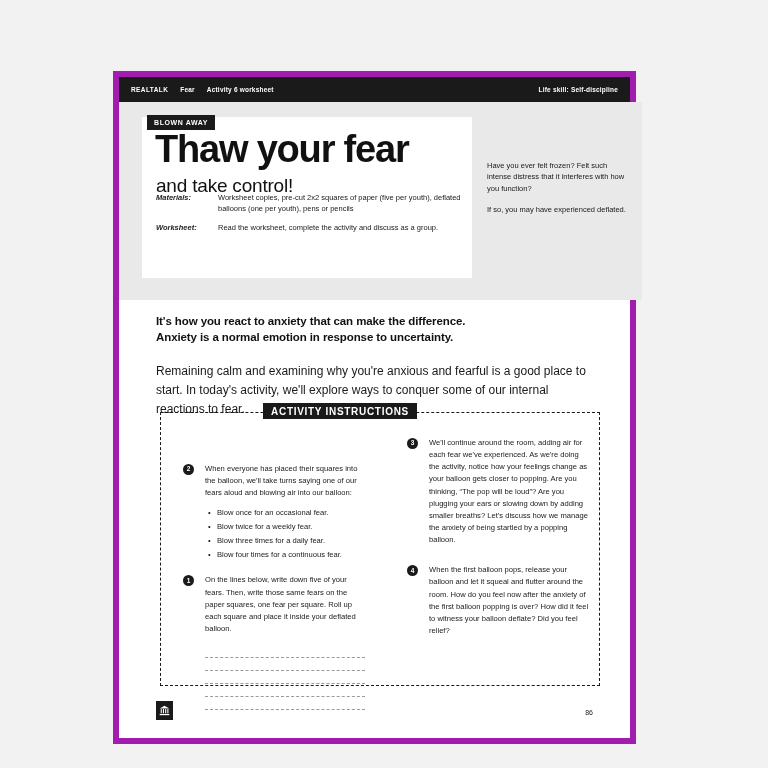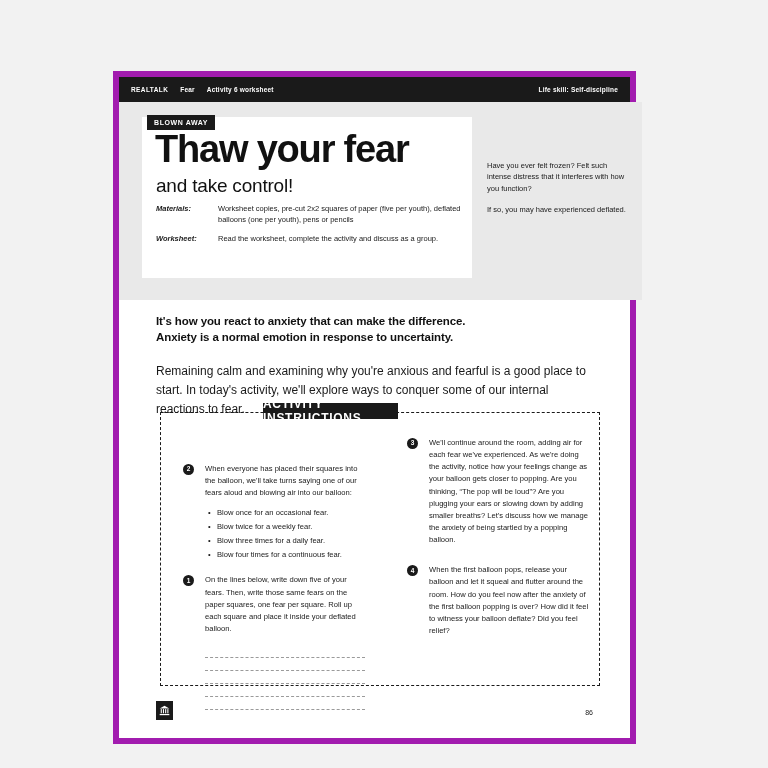--- a/index.html
+++ b/index.html
@@ -107,21 +107,21 @@
     left: 37px;
     top: 98px;
     font-size: 19px;
     color: #111111;
     letter-spacing: -0.2px;
   }
 
   .meta {
     position: absolute;
     left: 37px;
-    top: 127px;
+    top: 116px;
     width: 305px;
     font-size: 7.5px;
     color: #1a1a1a;
     line-height: 1.45;
   }
   .meta-row {
     display: flex;
     margin-bottom: 8px;
   }
   .meta-label {
@@ -183,26 +183,26 @@
     top: 112px;
     width: 440px;
     height: 274px;
     border: 1.5px dashed #1a1a1a;
     box-sizing: border-box;
   }
   .instr-header {
     position: absolute;
     left: 144px;
     top: 103px;
-    width: 135px;
+    width: 154px;
     height: 16px;
     background: #1a1a1a;
     color: #ffffff;
     font-weight: bold;
-    font-size: 12px;
+    font-size: 10px;
     letter-spacing: 0.7px;
     display: flex;
     align-items: center;
     justify-content: center;
   }
 
   .col {
     position: absolute;
     width: 182px;
     font-size: 7.6px;

